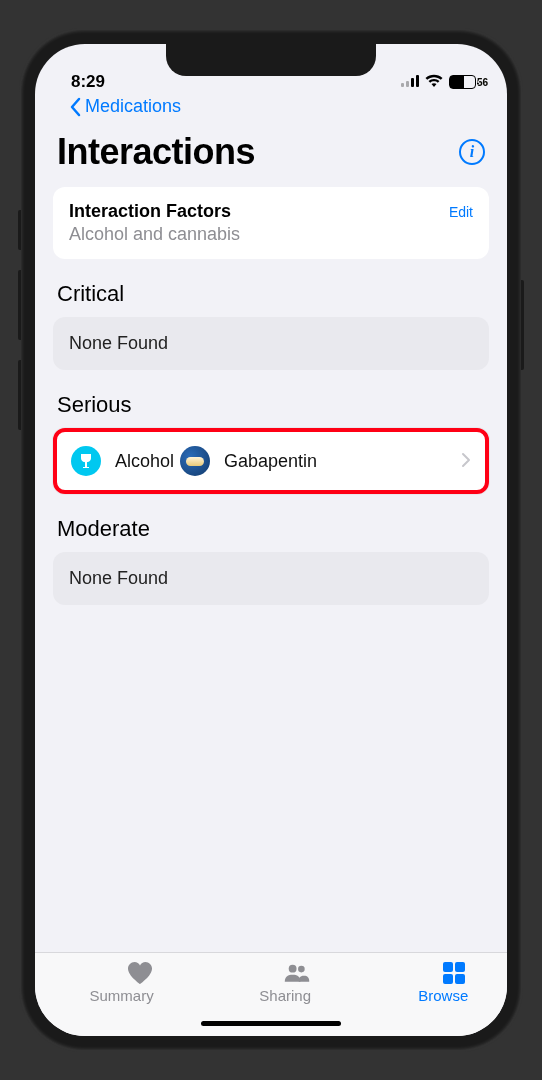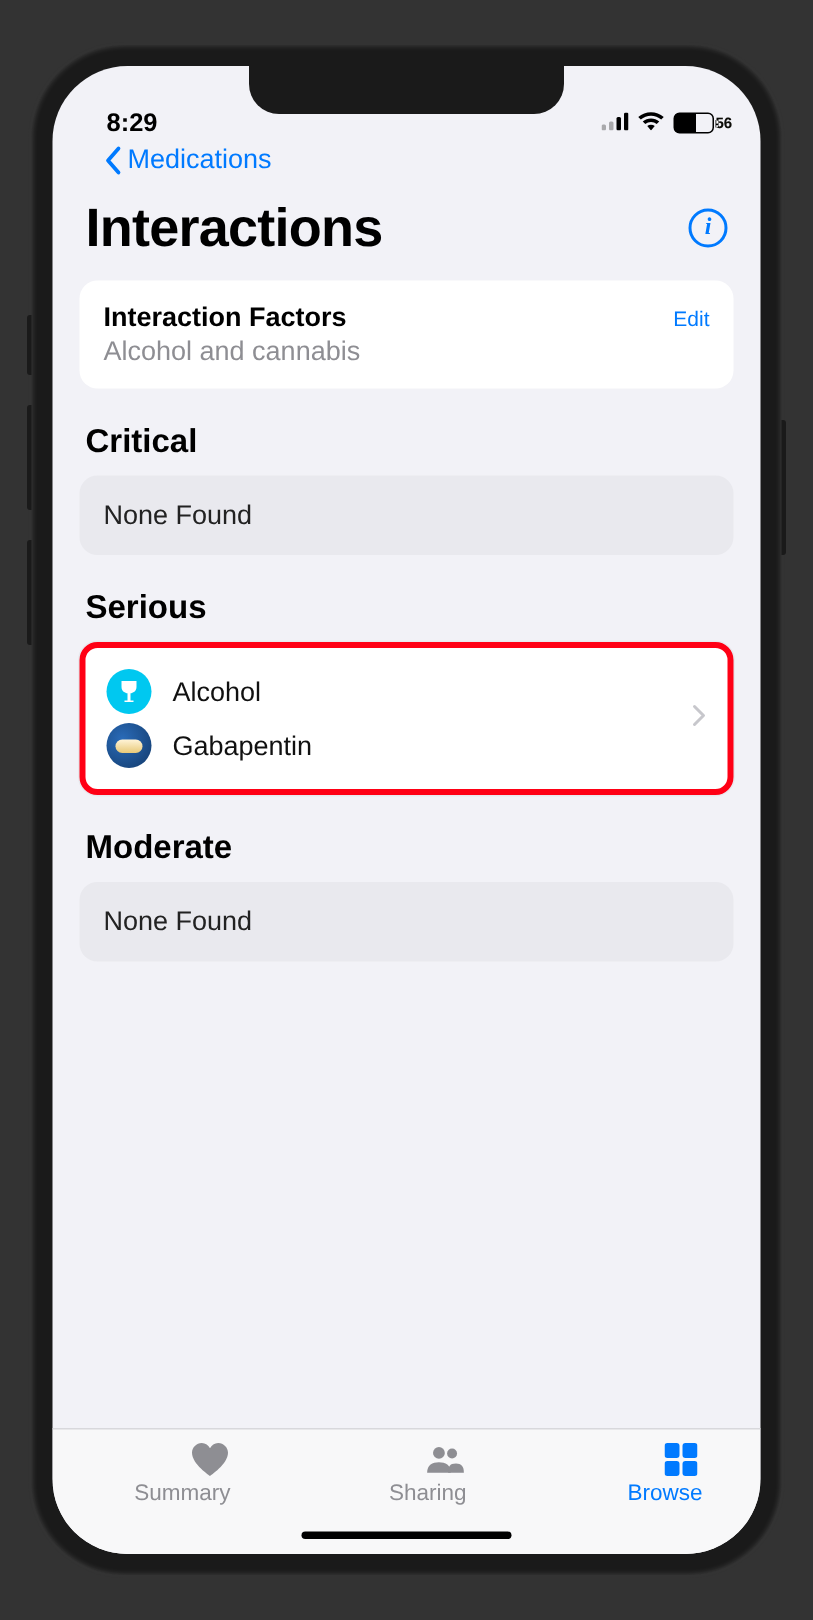--- a/index.html
+++ b/index.html
@@ -161,41 +161,41 @@
     .card-sub { color: #8e8e93; font-size: 18px; margin-top: 2px; }
     .note {
       color: #8e8e93;
       font-size: 15px;
       padding: 12px 16px 20px;
       line-height: 1.35;
       border-bottom: 1px solid #dedee2;
     }
     .section-title {
       font-size: 22px;
-      font-weight: 700;
+      font-weight: 400;
       padding: 22px 4px 10px;
     }
     .none-card {
       background: #e9e9ee;
       border-radius: 12px;
       padding: 16px 16px;
       font-size: 18px;
       color: #222;
     }
     .interaction-card {
       background: #fff;
       border-radius: 12px;
       padding: 14px 14px;
       border: 4px solid #ff0015;
       box-shadow: 0 0 0 1px rgba(0,0,0,0.04);
       display: flex;
       align-items: center;
       justify-content: space-between;
     }
-    .interaction-items { display: flex; flex-direction: column; gap: 6px; }
+    .interaction-items { display: flex; flex-direction: row; gap: 6px; }
     .int-row { display: flex; align-items: center; gap: 14px; }
     .int-icon {
       width: 30px;
       height: 30px;
       border-radius: 50%;
       display: flex;
       align-items: center;
       justify-content: center;
       font-size: 16px;
     }

